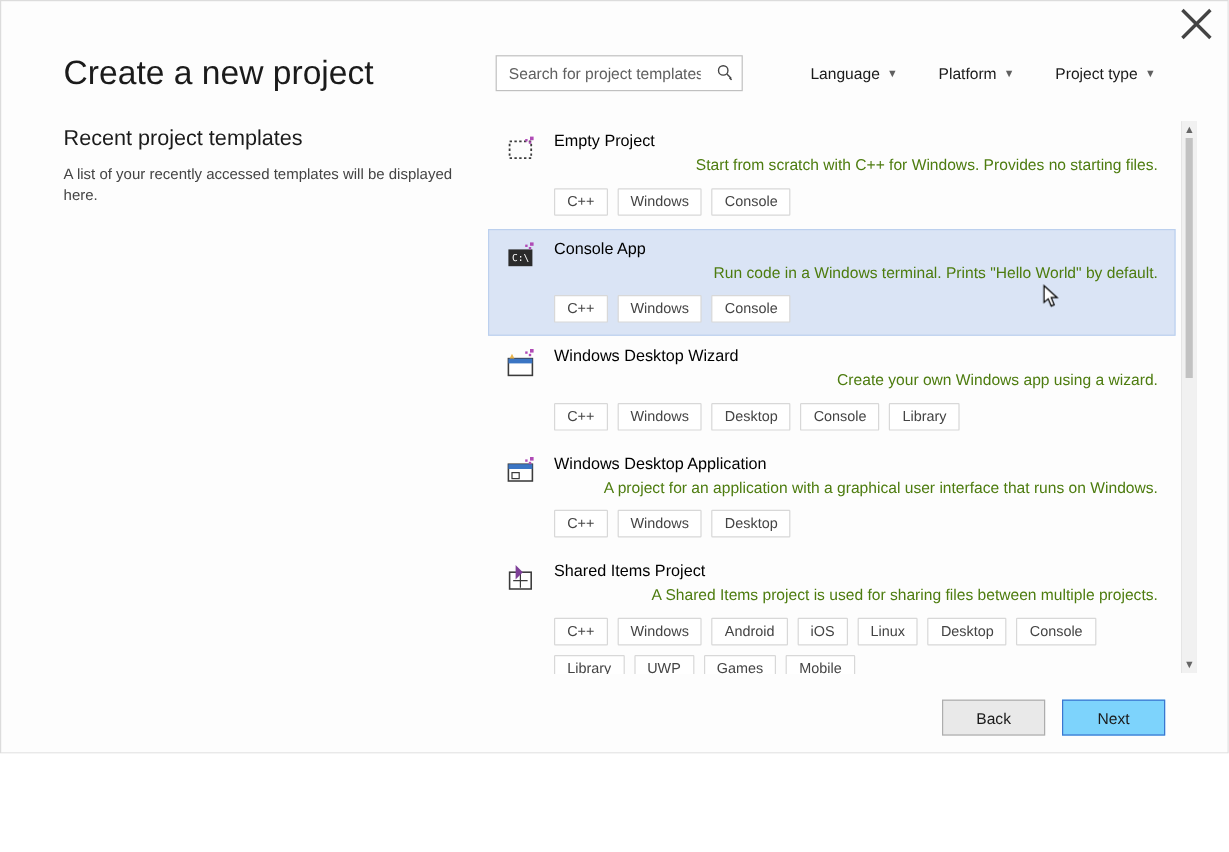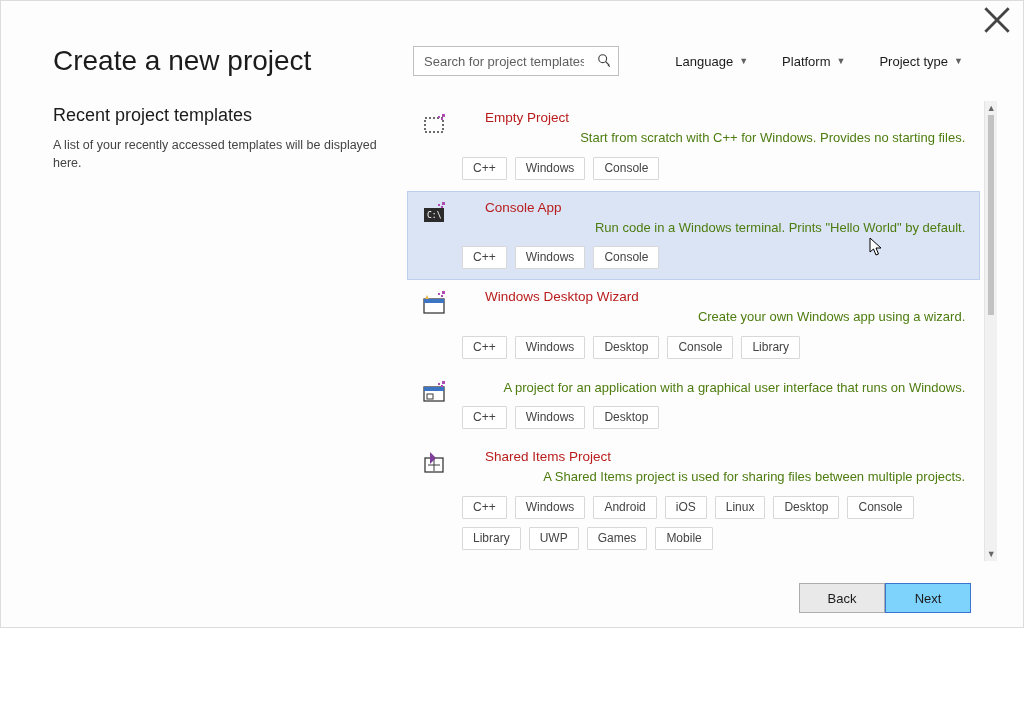--- a/index.html
+++ b/index.html
@@ -120,34 +120,34 @@
     background: #dae4f5;
     border: 1px solid #bcd0ee;
   }
   .tpl-icon {
     width: 26px; height: 26px; flex: 0 0 auto;
     margin-top: 2px;
     position: relative;
   }
   .tpl-icon svg { width: 26px; height: 26px; }
   .tpl-body { flex: 1 1 auto; }
-  .tpl-title { font-size: 13.5px; color: #b91c1c; margin-bottom: 4px; margin-left: 23px; }
+  .tpl-title { font-size: 13.5px; color: #000000; margin-bottom: 4px; }
   .tpl-desc { font-size: 13px; color: #4d7c0f; margin-bottom: 10px; line-height: 1.35; text-align: right; }
   .tags { display: flex; flex-wrap: wrap; gap: 8px; }
   .tag {
     font-size: 12px; color: #444;
     background: #fff;
     border: 1px solid #d8d8d8;
     padding: 3px 10px 4px 10px;
     border-radius: 1px;
   }
   .tpl.selected .tag { background: #fff; }
 
   .footer {
-    display: flex; justify-content: flex-end; 
+    display: flex; justify-content: flex-end; gap: 14px;
     padding: 14px 52px 14px 52px;
   }
   .btn {
     min-width: 86px; height: 30px;
     border: 1px solid #adadad;
     background: #e9e9e9;
     font-size: 13px; color: #1b1b1b;
     display: flex; align-items: center; justify-content: center;
     cursor: pointer;
   }
@@ -279,20 +279,21 @@
                 <rect x="2" y="6" width="20" height="14" fill="#fff" stroke="#3b3b3b" stroke-width="1.3"></rect>
                 <rect x="2" y="6" width="20" height="4" fill="#3b75c4"></rect>
                 <rect x="5" y="13" width="6" height="5" fill="#fff" stroke="#3b3b3b" stroke-width="1"></rect>
                 <g transform="translate(16,0)">
                   <rect x="0" y="2" width="2" height="2" fill="#b04bb6"></rect>
                   <rect x="4" y="0" width="3" height="3" fill="#b04bb6"></rect>
                   <rect x="3" y="4" width="2" height="2" fill="#b04bb6"></rect>
                 </g>
               </svg></div>
             <div class="tpl-body">
+              <div class="tpl-title">Windows Desktop Application</div>
               <div class="tpl-desc">A project for an application with a graphical user interface that runs on Windows.</div>
               <div class="tags">
                 <span class="tag">C++</span>
                 <span class="tag">Windows</span>
                 <span class="tag">Desktop</span>
               </div>
             </div>
           </div>
           <div class="tpl">
             <div class="tpl-icon"><svg viewBox="0 0 26 26">

